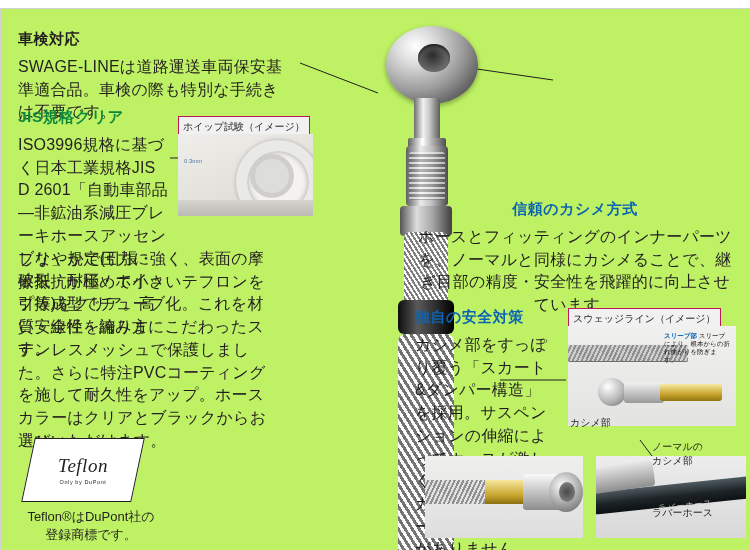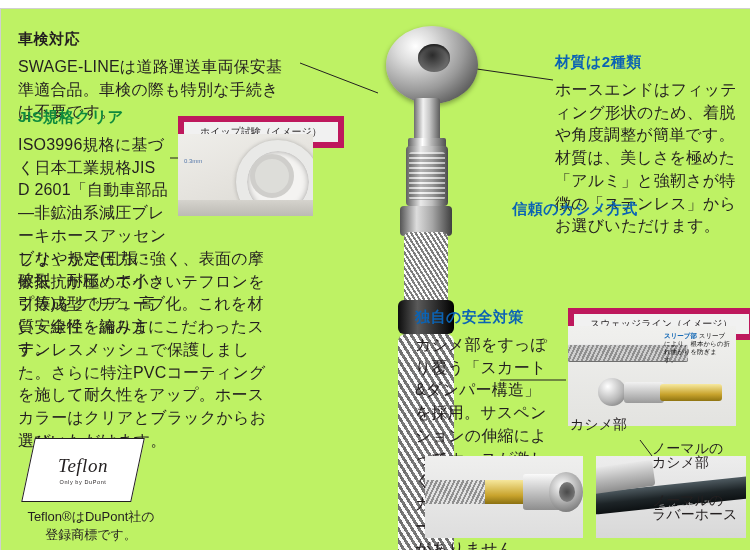--- a/index.html
+++ b/index.html
@@ -55,34 +55,34 @@
   
   #blk-kashime { left: 415px; top: 192px; width: 320px; text-align: center; }
   #blk-kashime .heading { margin-bottom: 7px; }
 
   
   #blk-safety { left: 415px; top: 300px; width: 140px; }
   #blk-safety .heading { margin-bottom: 7px; }
 
   
   .caption-box {
-    border: 6px solid #be185d;
+    border: 1px solid #be185d;
     background: #f1f1f1;
     font-size: 10px;
     color: #231f20;
-    padding: 3px 16px;
+    padding: 3px 4px;
     white-space: nowrap;
   }
 
   #cap-whip { left: 178px; top: 108px; }
   #cap-swage { left: 568px; top: 300px; }
   #cap-other { left: 425px; top: 430px; }
 
   .plain-label {
-    font-size: 14px;
+    font-size: 10px;
     color: #231f20;
     white-space: nowrap;
   }
 
   
   #teflon {
     left: 28px;
     top: 430px;
     width: 108px;
     height: 62px;
@@ -434,27 +434,24 @@
 
   <div class="block" id="blk-jis">
     <div class="heading h-green">JIS規格クリア</div>
     <div class="body-text">ISO3996規格に基づく日本工業規格JIS D 2601「自動車部品―非鉱油系減圧ブレーキホースアッセンブリ」規定(引張・破裂・耐圧・ホイップ等)をクリア。高い安全性を誇ります。</div>
   </div>
 
   <div class="block" id="blk-layer">
     <div class="body-text">しなやかで圧力に強く、表面の摩擦抵抗が極めて小さいテフロンを引抜成型でチューブ化。これを材質・線径・編み方にこだわったステンレスメッシュで保護しました。さらに特注PVCコーティングを施して耐久性をアップ。ホースカラーはクリアとブラックからお選びいただけます。</div>
   </div>
 
-  <div class="block" id="blk-material">
-    <div class="heading h-blue">材質は2種類</div>
-    <div class="body-text">ホースエンドはフィッティング形状のため、着脱や角度調整が簡単です。材質は、美しさを極めた「アルミ」と強靭さが特徴の「ステンレス」からお選びいただけます。</div>
-  </div>
 
   <div class="block" id="blk-kashime">
     <div class="heading h-blue">信頼のカシメ方式</div>
+    <div class="body-text">ホースとフィッティングのインナーパーツを、ノーマルと同様にカシメることで、継ぎ目部の精度・安全性を飛躍的に向上させています。</div>
   </div>
 
   <div class="block" id="blk-safety">
     <div class="heading h-blue">独自の安全対策</div>
     <div class="body-text">カシメ部をすっぽり覆う「スカート&amp;ダンパー構造」を採用。サスペンションの伸縮によってホースが激しく揺れ動いても、カシメ部が直接ホースを痛めることがありません。</div>
   </div>
 
   <div class="caption-box block" id="cap-whip">ホイップ試験（イメージ）</div>
   <div class="photo" id="photo-whip">
     <div class="barlabel">0.3mm</div>

